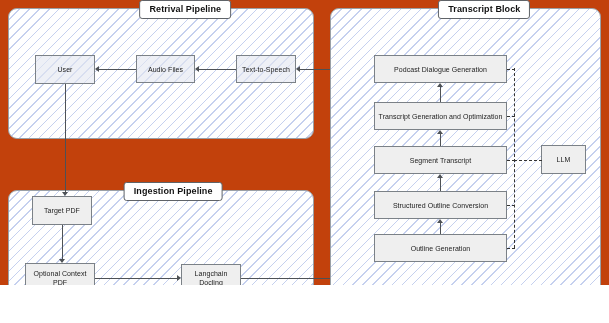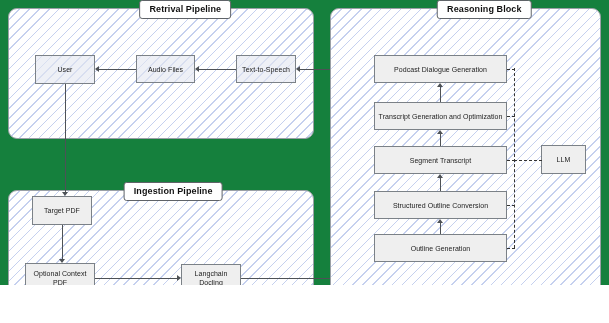--- a/index.html
+++ b/index.html
@@ -9,21 +9,21 @@
     background: #ffffff;
   }
   body {
     font-family: "Liberation Sans", sans-serif;
     -webkit-font-smoothing: antialiased;
   }
   #canvas {
     position: relative;
     width: 609px;
     height: 285px;
-    background: #15803d;
+    background: #c2410c;
     overflow: hidden;
   }
   
   .panel {
     position: absolute;
     box-sizing: border-box;
     border: 1px solid #9aa0a6;
     border-radius: 9px;
     background-color: #ffffff;
     background-image: repeating-linear-gradient(
@@ -168,21 +168,21 @@
   <div class="arrow down" style="left:59px; top:259px;"></div>
 
   <div class="conn h" style="left:95px; top:278px; width:82px;"></div>
   <div class="arrow right" style="left:177px; top:275px;"></div>
 
   <div class="conn h" style="left:241px; top:278px; width:197px;"></div>
   <div class="conn v" style="left:437px; top:261px; height:18px;"></div>
   <div class="arrow up" style="left:434px; top:257px;"></div>
 
   <div class="panel" style="left:330px; top:8px; width:271px; height:307px;">
-    <div class="panel-title" style="left:57%;">Reasoning Block</div>
+    <div class="panel-title" style="left:57%;">Transcript Block</div>
   </div>
 
   <div class="node solid" style="left:374px; top:55px; width:133px; height:28px;">
     <span>Podcast Dialogue Generation</span>
   </div>
 
   <div class="node solid" style="left:374px; top:102px; width:133px; height:28px;">
     <span>Transcript Generation and Optimization</span>
   </div>
 

